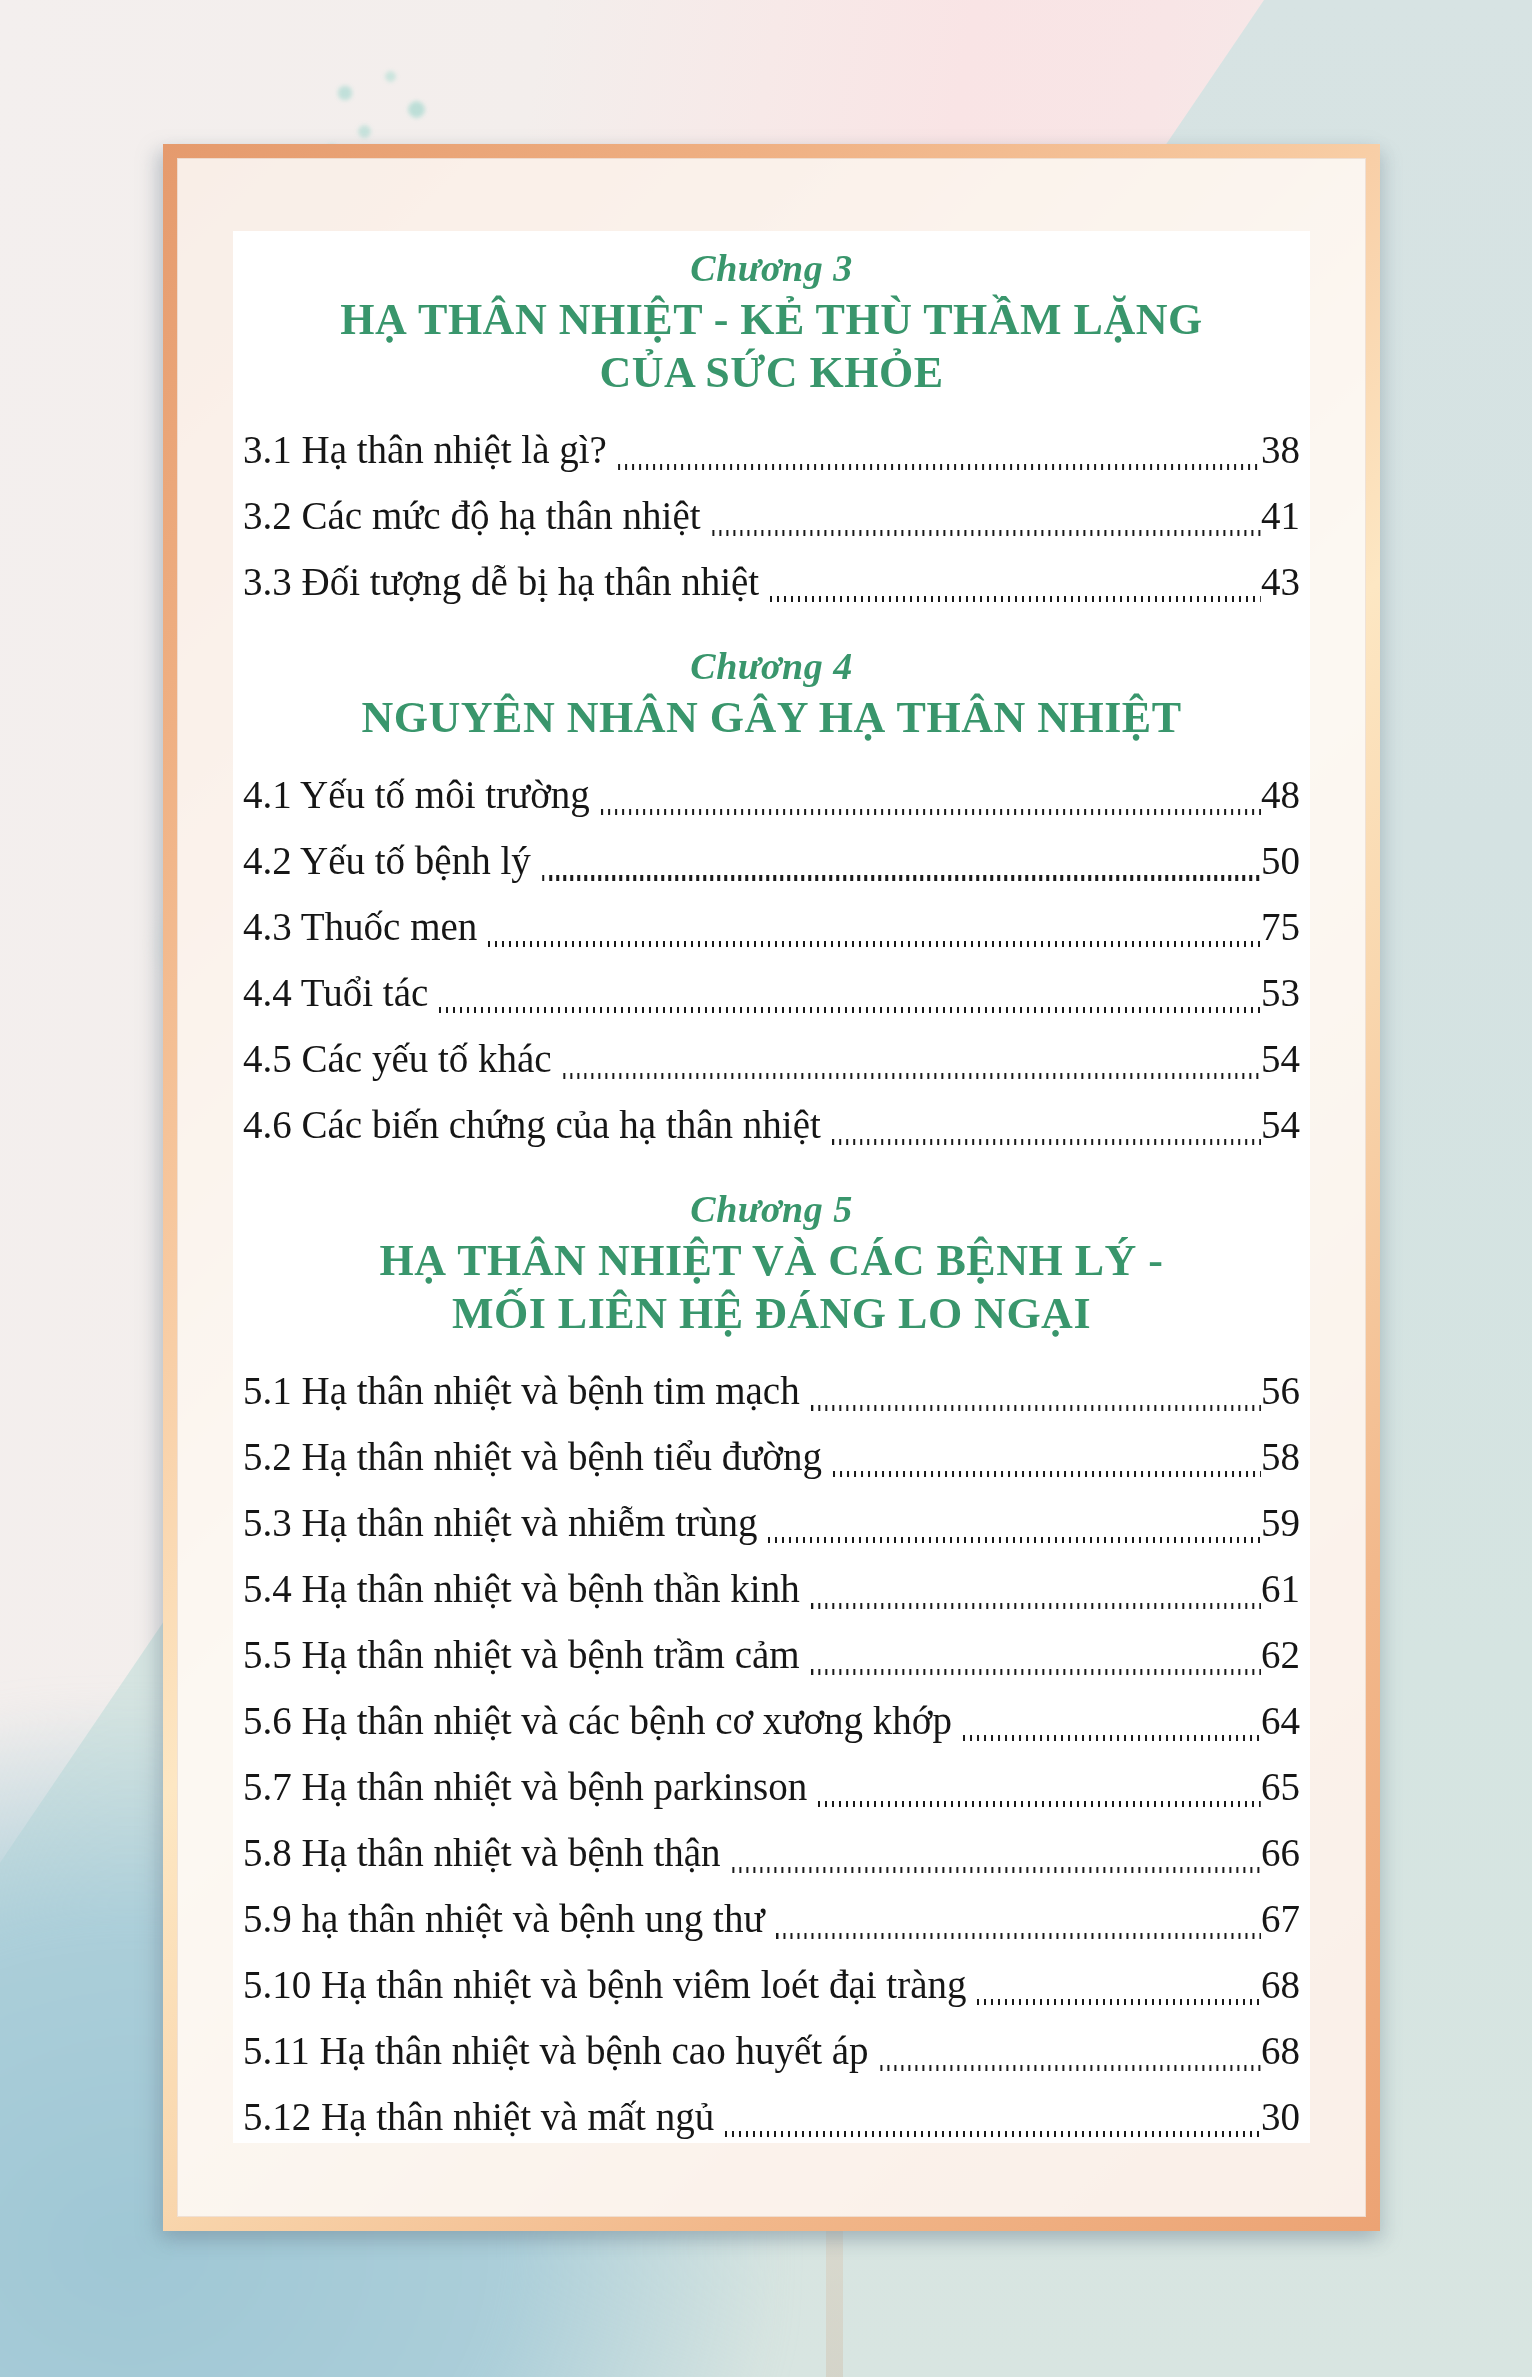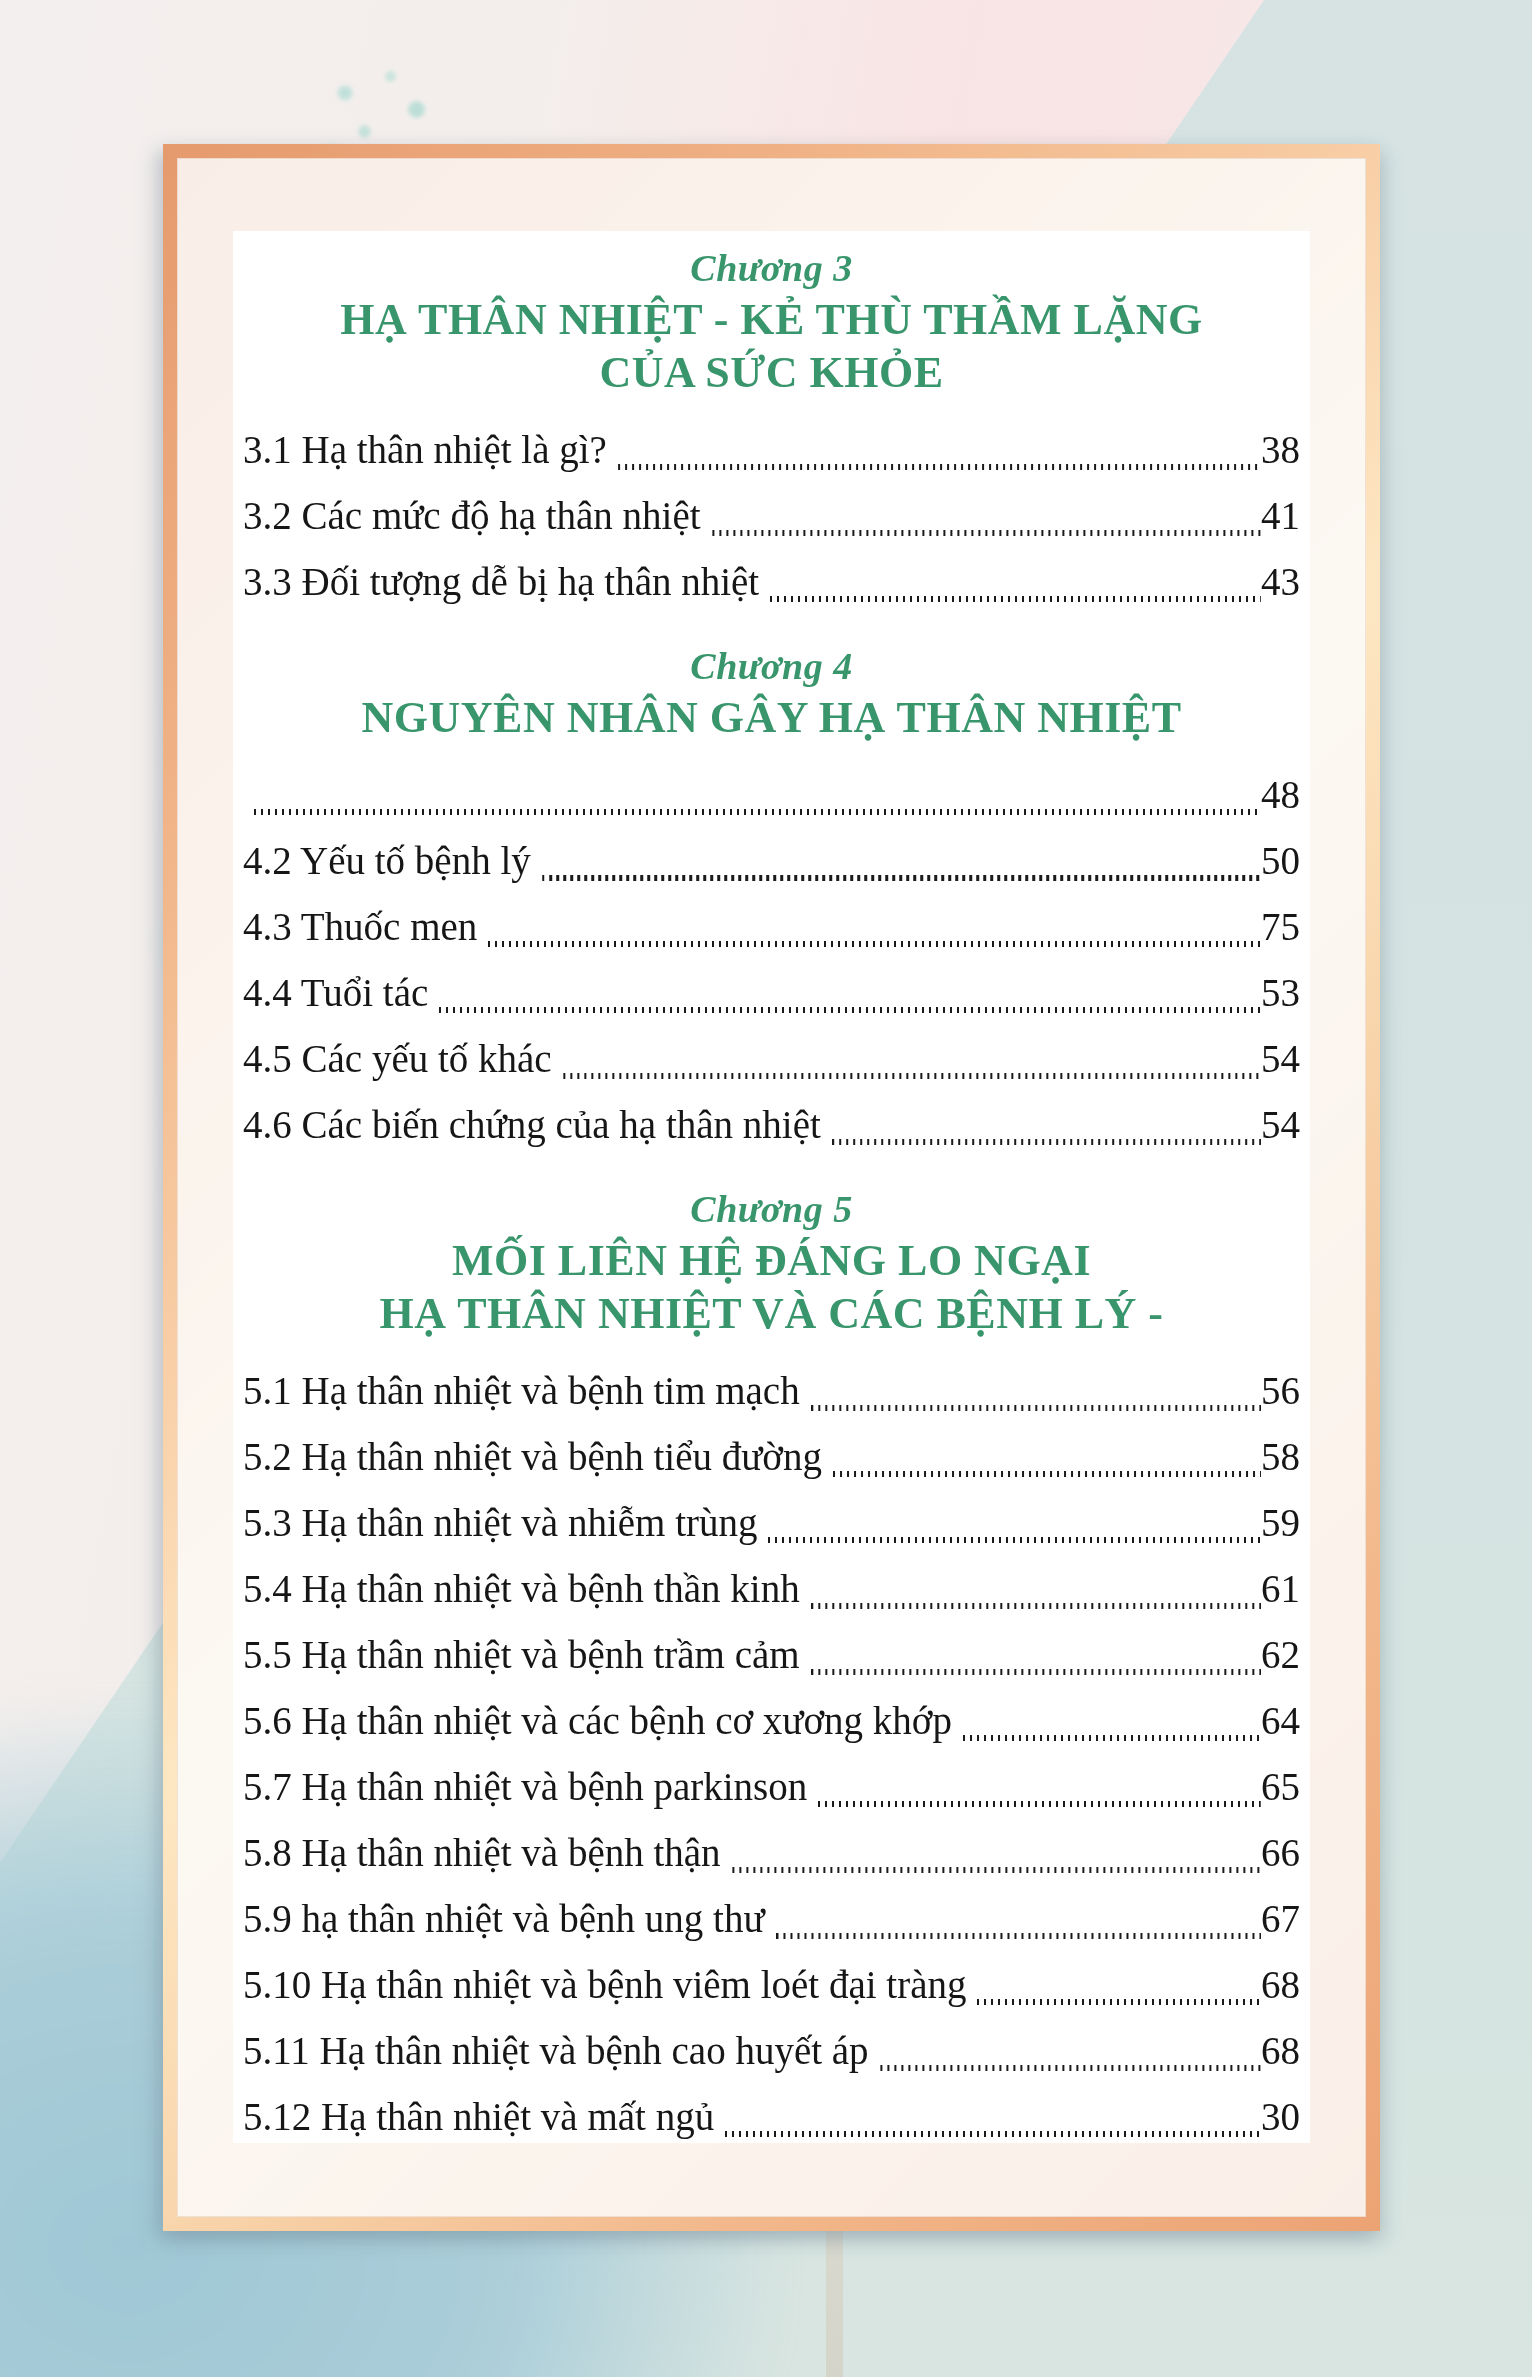--- a/index.html
+++ b/index.html
@@ -155,20 +155,21 @@
 
   <section class="chapter">
     <header class="ch-head">
       <div class="ch-label">Chương 4</div>
       <div class="ch-title">
               <div class="ch-title-line">NGUYÊN NHÂN GÂY HẠ THÂN NHIỆT</div>
             </div>
     </header>
     <div class="items">
   <div class="toc-line">
+    <span class="item-text">4.1 Yếu tố môi trường</span>
     <span class="dots"></span>
     <span class="item-page">48</span>
   </div>
 
   <div class="toc-line">
     <span class="item-text">4.2 Yếu tố bệnh lý</span>
     <span class="dots"></span>
     <span class="item-page">50</span>
   </div>
 
@@ -195,22 +196,22 @@
     <span class="dots"></span>
     <span class="item-page">54</span>
   </div>
 </div>
   </section>
 
   <section class="chapter">
     <header class="ch-head">
       <div class="ch-label">Chương 5</div>
       <div class="ch-title">
+              <div class="ch-title-line">HẠ THÂN NHIỆT VÀ CÁC BỆNH LÝ -</div>
               <div class="ch-title-line">MỐI LIÊN HỆ ĐÁNG LO NGẠI</div>
-              <div class="ch-title-line">HẠ THÂN NHIỆT VÀ CÁC BỆNH LÝ -</div>
             </div>
     </header>
     <div class="items">
   <div class="toc-line">
     <span class="item-text">5.1 Hạ thân nhiệt và bệnh tim mạch</span>
     <span class="dots"></span>
     <span class="item-page">56</span>
   </div>
 
   <div class="toc-line">

